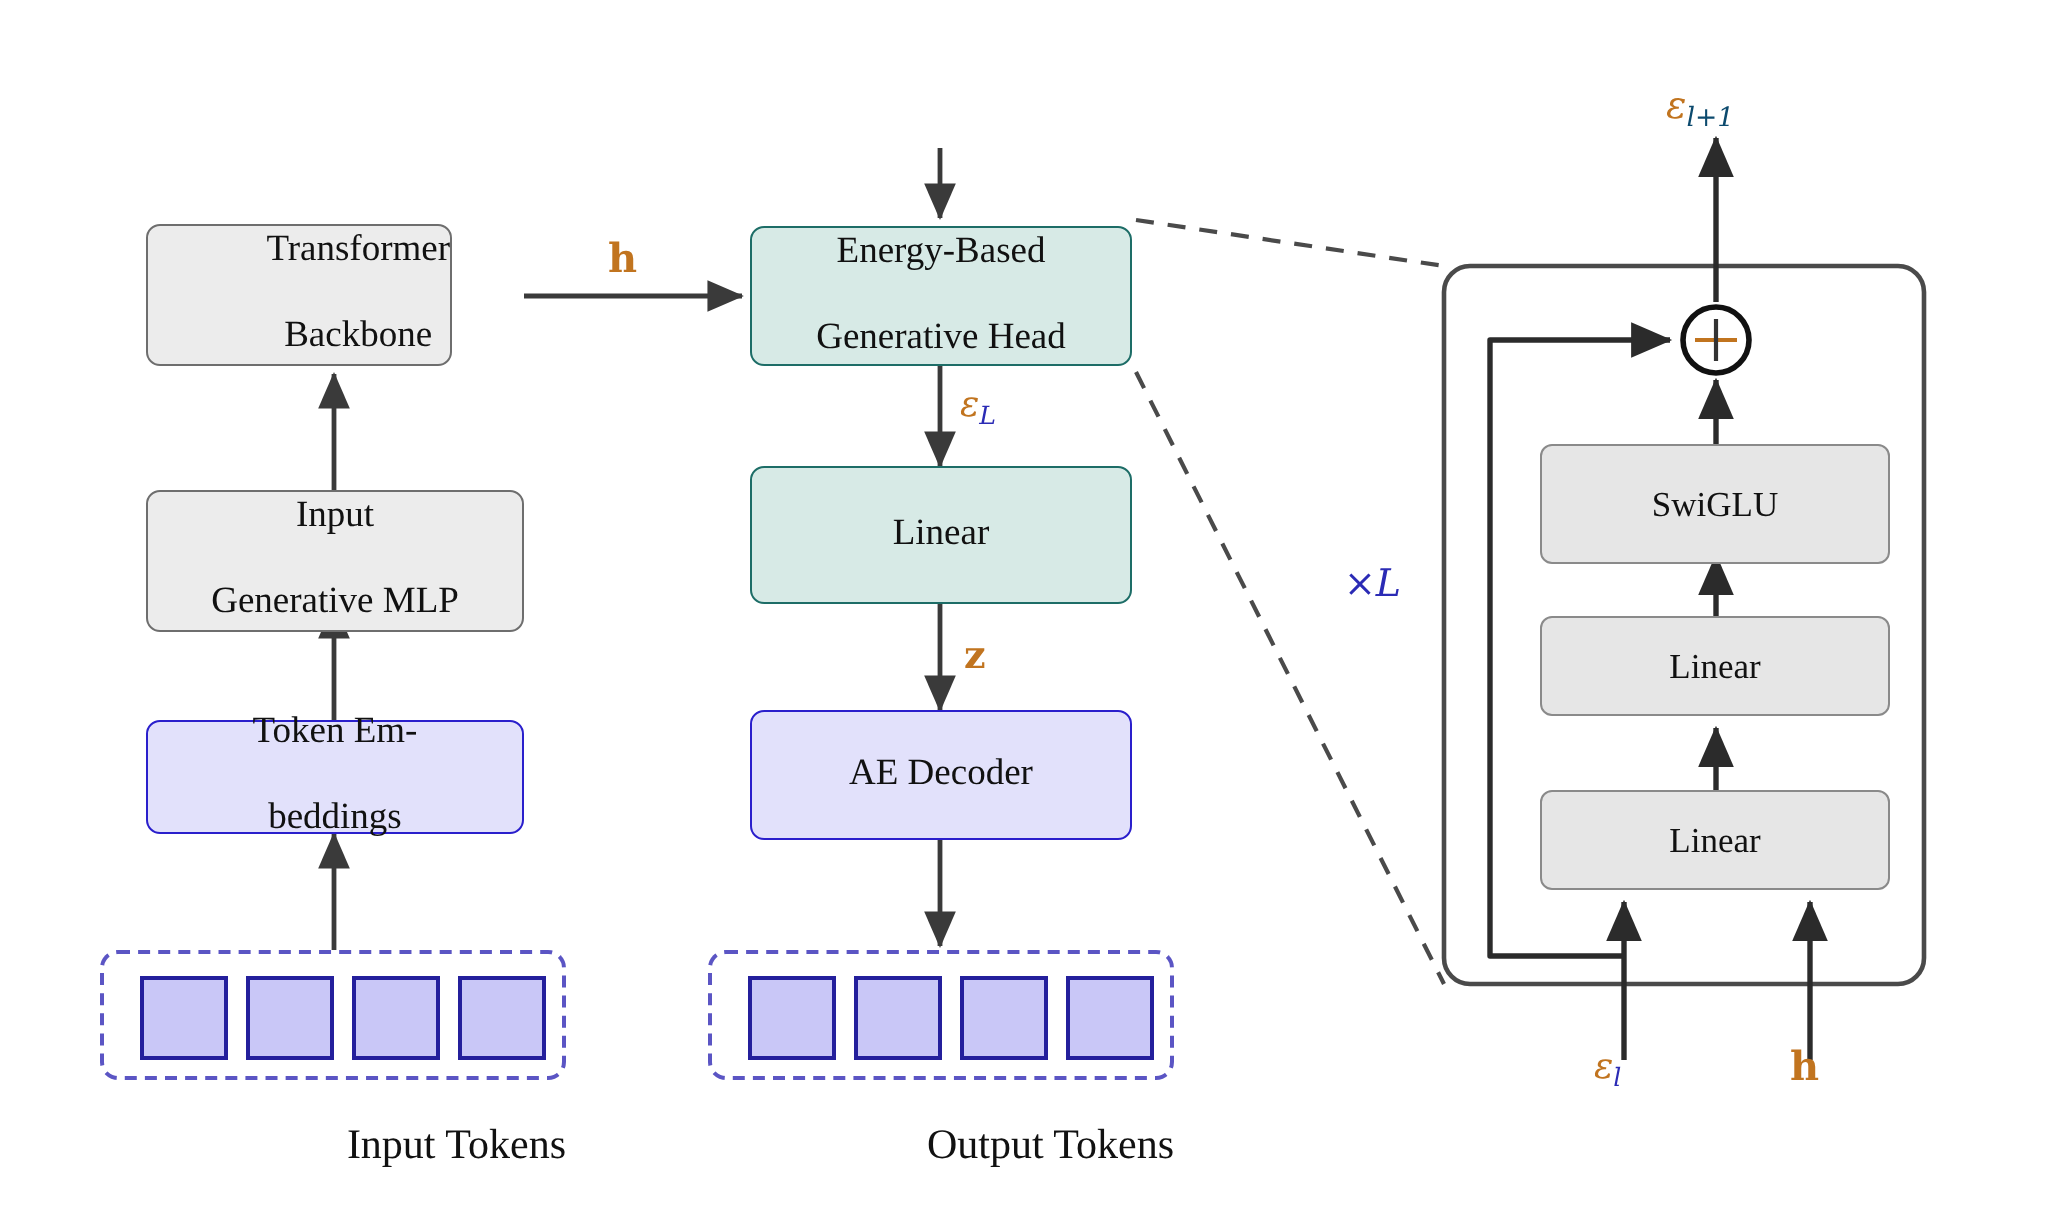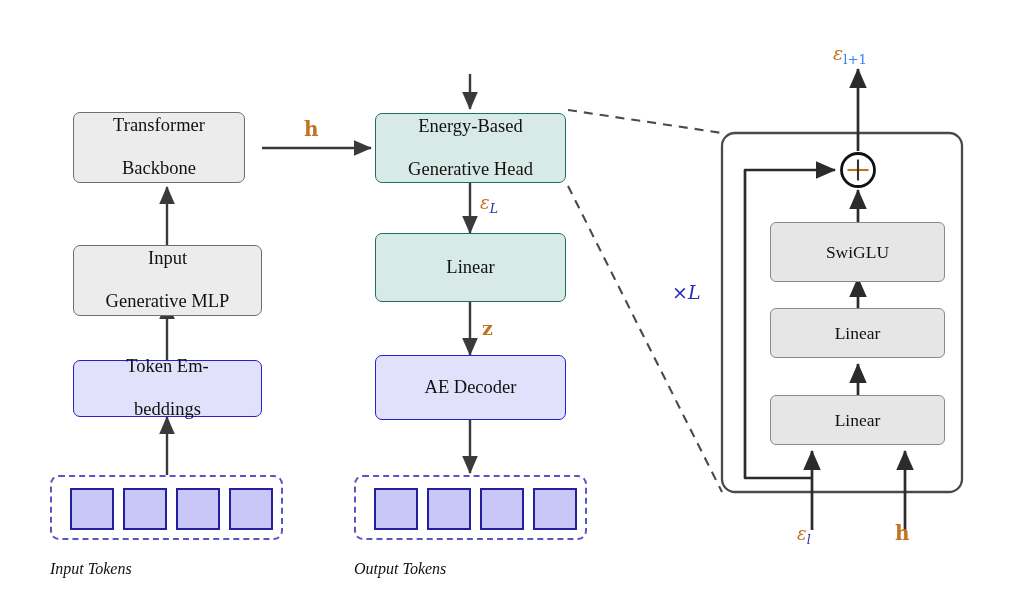--- a/index.html
+++ b/index.html
@@ -20,28 +20,28 @@
   .blue   {background:#e2e1fb;border:1.9px solid #2a1fcc;}
 
   .f18{font-size:18.5px;}
   .f17{font-size:17.5px;}
 
   .tokgroup{position:absolute;box-sizing:border-box;
             border:2px dashed #5b55c4;border-radius:9px;z-index:2;}
   .tok{position:absolute;box-sizing:border-box;
        background:#c9c7f7;border:2.2px solid #241f9c;}
 
-  .cap{position:absolute;font-size:16px;text-align:left;z-index:3;font-style:italic;}
+  .cap{position:absolute;font-size:21px;text-align:right;z-index:3;}
 
   .mlabel{position:absolute;z-index:4;color:#111;white-space:nowrap;
           font-family:"DejaVu Serif",serif;}
   .mlabel i{font-style:italic;color:#c1741f;}
   .mlabel b{font-weight:bold;color:#c1741f;font-style:normal;}
   .sub{font-size:.70em;position:relative;top:.32em;font-style:italic;color:#2b2bb5;}
-  .subp{font-size:.70em;position:relative;top:.32em;color:#3b82f6;margin-top:16px;}
+  .subp{font-size:.70em;position:relative;top:.32em;font-style:italic;color:#0c4a6e;margin-top:16px;}
   .nsub{font-size:.70em;position:relative;top:.32em;font-style:normal;color:#2b2bb5;}
   .xl{position:absolute;font-size:19px;z-index:4;color:#2b2bb5;font-family:"DejaVu Serif",serif;}
   .xl em{font-style:italic;}
 </style>
 </head>
 <body>
 
 <div id="stage">
 
   <svg id="wires" viewBox="0 0 1023 603">
@@ -92,21 +92,21 @@
       <line x1="905" y1="530" x2="905" y2="451"></line>
     </g>
 
     <g>
       <circle cx="858" cy="170" r="16.5" fill="#ffffff" stroke="#111" stroke-width="2.8"></circle>
       <line x1="847.5" y1="170" x2="868.5" y2="170" stroke="#c1741f" stroke-width="2.1"></line>
       <line x1="858" y1="159.5" x2="858" y2="180.5" stroke="#333" stroke-width="2.1"></line>
     </g>
   </svg>
 
-  <div class="box gray f18" style="left:73px;top:112px;width:172px;height:71px;">
+  <div class="box gray f18" style="left:73px;top:112px;width:153px;height:71px;justify-content:flex-end;">
     <span>
       <span>Transformer</span><br>
       <span>Backbone</span>
     </span>
   </div>
 
   <div class="box gray f18" style="left:73px;top:245px;width:189px;height:71px;">
     <span>
       <span>Input</span><br>
       <span>Generative MLP</span>

